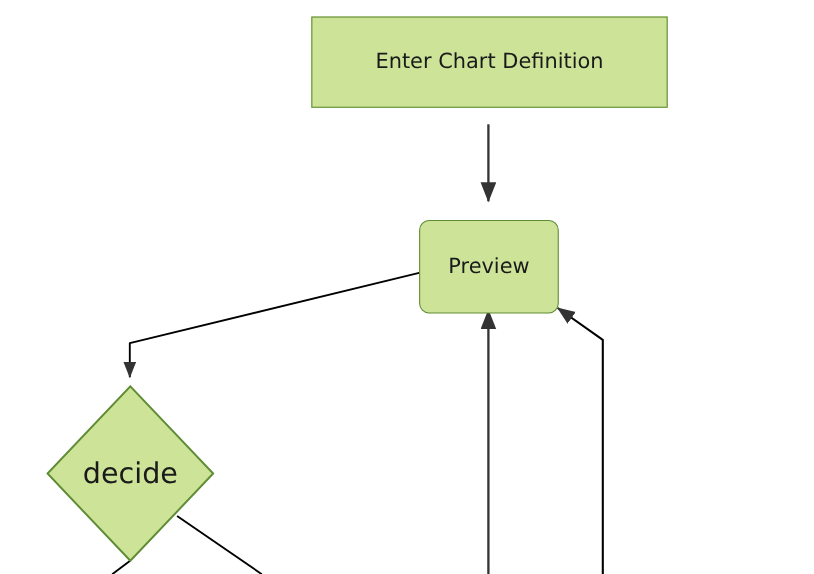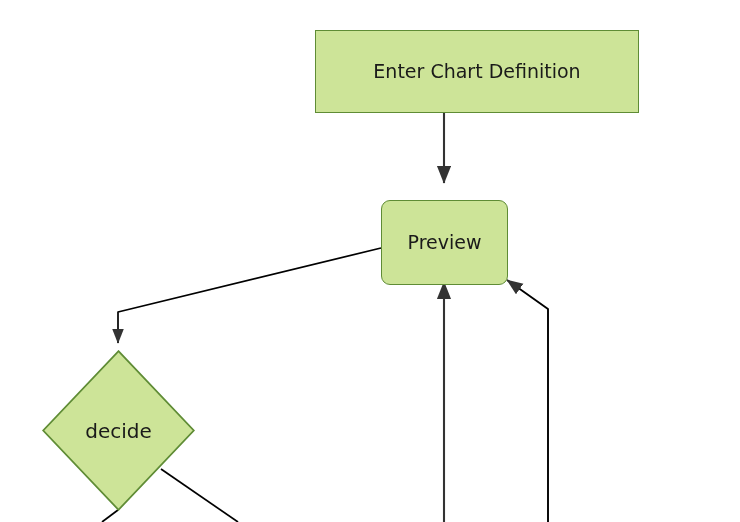--- a/index.html
+++ b/index.html
@@ -57,21 +57,21 @@
   .node-diamond-label {
     position: absolute;
     left: 0;
     top: 0;
     width: 100%;
     height: 100%;
     display: flex;
     align-items: center;
     justify-content: center;
     color: #1a1a1a;
-    font-size: 20px;
+    font-size: 26px;
     white-space: nowrap;
   }
 </style>
 </head>
 <body>
 
 <div id="flowchart-canvas">
 
   <svg id="edge-layer" viewBox="0 0 740 522" width="740" height="522" xmlns="http://www.w3.org/2000/svg">
     <defs>
@@ -98,21 +98,21 @@
 
     <g>
       <path d="M444,522 L444,282" stroke="#333333" stroke-width="2.1" fill="none" marker-end="url(#arrow)"></path>
     </g>
 
     <g>
       <path d="M548,522 L548,309 L507,280" stroke="#000000" stroke-width="1.9" fill="none" stroke-linejoin="round" marker-end="url(#arrow)"></path>
     </g>
   </svg>
 
-  <div class="node node-rect" style="left:283px; top:30px; width:324px; height:83px;margin-left:32px;">
+  <div class="node node-rect" style="left:283px; top:15px; width:324px; height:83px;">
     <span>Enter Chart Definition</span>
   </div>
 
   <div class="node node-round" style="left:381px; top:200px; width:127px; height:85px;">
     <span>Preview</span>
   </div>
 
   <div class="node-diamond-wrap" style="left:42px; top:350px; width:153px; height:161px;">
     <svg width="153" height="161" viewBox="0 0 153 161" xmlns="http://www.w3.org/2000/svg">
       <polygon points="76.5,1.2 151.8,80.5 76.5,159.8 1.2,80.5" fill="#cde498" stroke="#5f8c35" stroke-width="1.8" stroke-linejoin="miter"></polygon>

